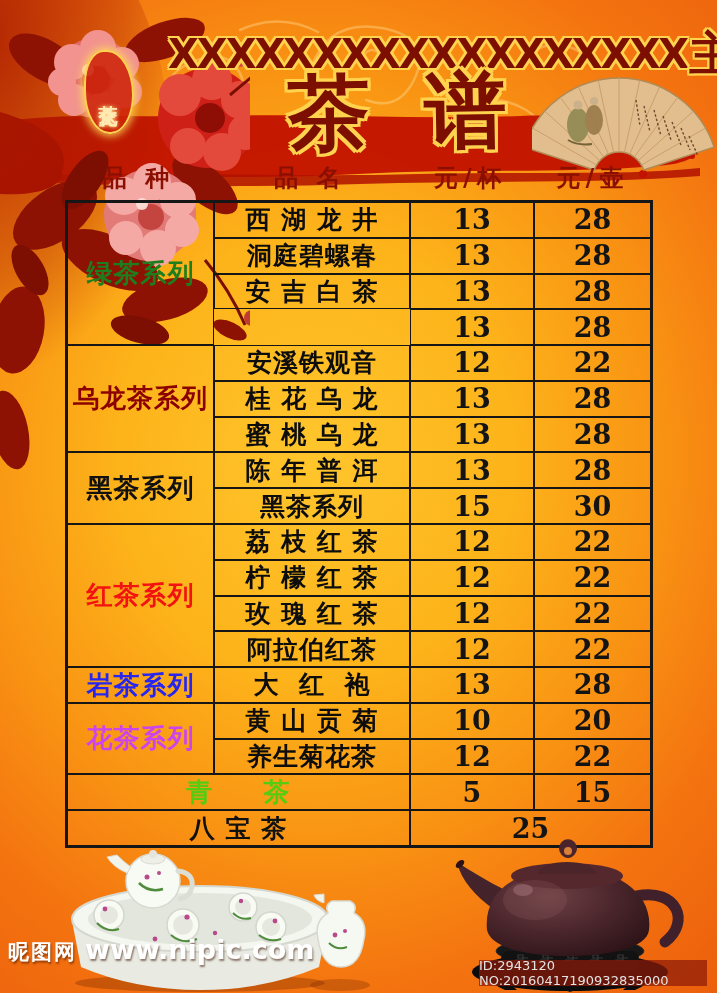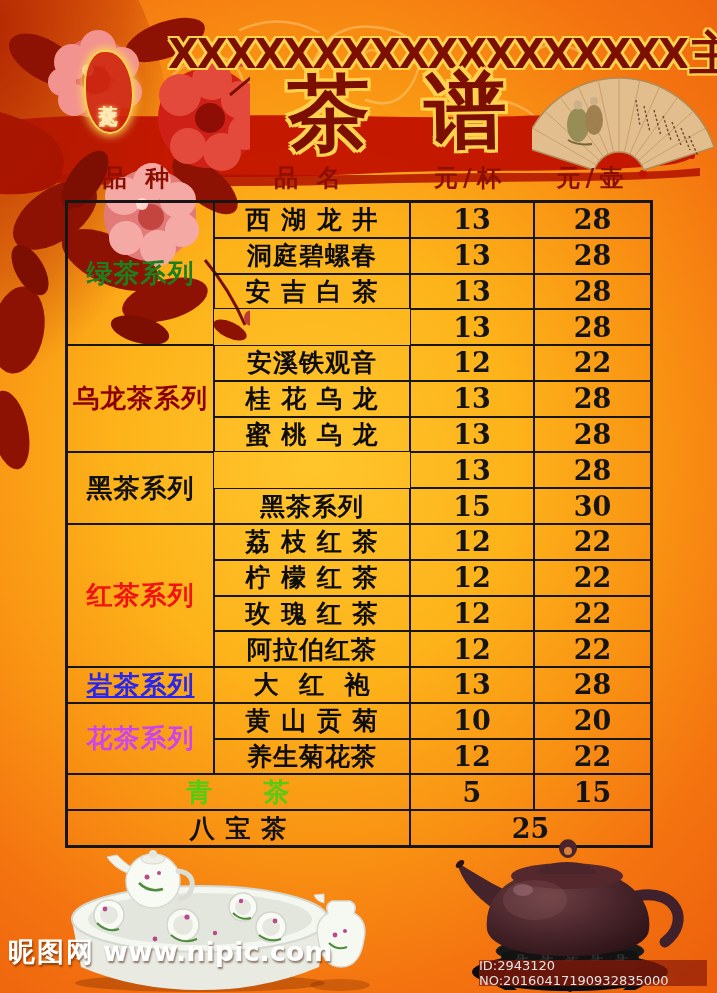--- a/index.html
+++ b/index.html
@@ -60,28 +60,28 @@
   }
   .c{border:1px solid #161616; display:flex; align-items:center; justify-content:center;
      white-space:pre; overflow:hidden;}
   .name{font-size:25px; font-weight:bold; color:#0d0d0d; letter-spacing:1px;
      font-family:"DejaVu Serif","Liberation Serif",serif;}
   .num{font-size:27px; font-weight:700; color:#141414;
      font-family:"DejaVu Serif","Liberation Serif",serif;}
   .cat{font-size:26px; font-weight:bold; letter-spacing:1px;
      font-family:"DejaVu Serif","Liberation Serif",serif;}
   .k0{color:#1e7e1e;} .k1{color:#8b0000;} .k2{color:#111111;}
-  .k3{color:#f31212;} .k4{color:#2626f0;text-decoration:underline;} .k5{color:#cc44ee;}
+  .k3{color:#f31212;} .k4{color:#2626f0;} .k5{color:#cc44ee;}
   .s0{color:#55cc11;} .s1{color:#111111;}
   
   .watermark{
     left:8px; top:934px; z-index:12; display:flex; align-items:baseline; gap:8px;
     color:#ffffff; font-weight:bold;
   }
-  .wm-site{font-size:27px; letter-spacing:2px; text-shadow:1px 2px 2px rgba(60,20,0,.55);}
+  .wm-site{font-size:21px; letter-spacing:2px; text-shadow:1px 2px 2px rgba(60,20,0,.55);}
   .wm-url{font-size:27px; text-shadow:1px 2px 2px rgba(60,20,0,.55);}
   .id-badge{
     left:479px; top:960px; width:228px; height:26px; z-index:12;
     background:rgba(140,26,8,.72); color:#e3e3e3; font-size:13px;
     display:flex; align-items:center; justify-content:center; letter-spacing:0px;
   }
   svg{display:block;}
 </style>
 </head>
 <body>
@@ -270,20 +270,21 @@
     <div class="c name" style="grid-area:5/2">安溪铁观音</div>
     <div class="c num" style="grid-area:5/3">12</div>
     <div class="c num" style="grid-area:5/4">22</div>
     <div class="c name" style="grid-area:6/2">桂 花 乌 龙</div>
     <div class="c num" style="grid-area:6/3">13</div>
     <div class="c num" style="grid-area:6/4">28</div>
     <div class="c name" style="grid-area:7/2">蜜 桃 乌 龙</div>
     <div class="c num" style="grid-area:7/3">13</div>
     <div class="c num" style="grid-area:7/4">28</div>
 
+    <div class="c name" style="grid-area:8/2">陈 年 普 洱</div>
     <div class="c num" style="grid-area:8/3">13</div>
     <div class="c num" style="grid-area:8/4">28</div>
     <div class="c name" style="grid-area:9/2">黑茶系列</div>
     <div class="c num" style="grid-area:9/3">15</div>
     <div class="c num" style="grid-area:9/4">30</div>
 
     <div class="c name" style="grid-area:10/2">荔 枝 红 茶</div>
     <div class="c num" style="grid-area:10/3">12</div>
     <div class="c num" style="grid-area:10/4">22</div>
     <div class="c name" style="grid-area:11/2">柠 檬 红 茶</div>

